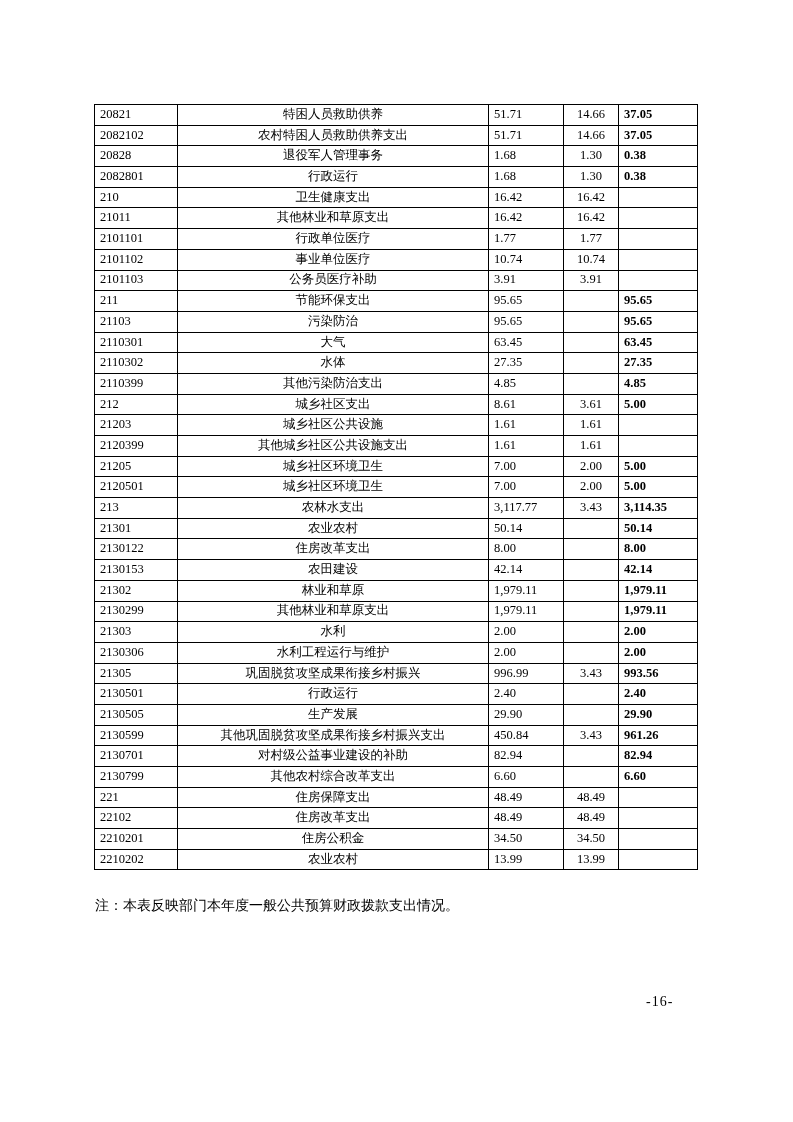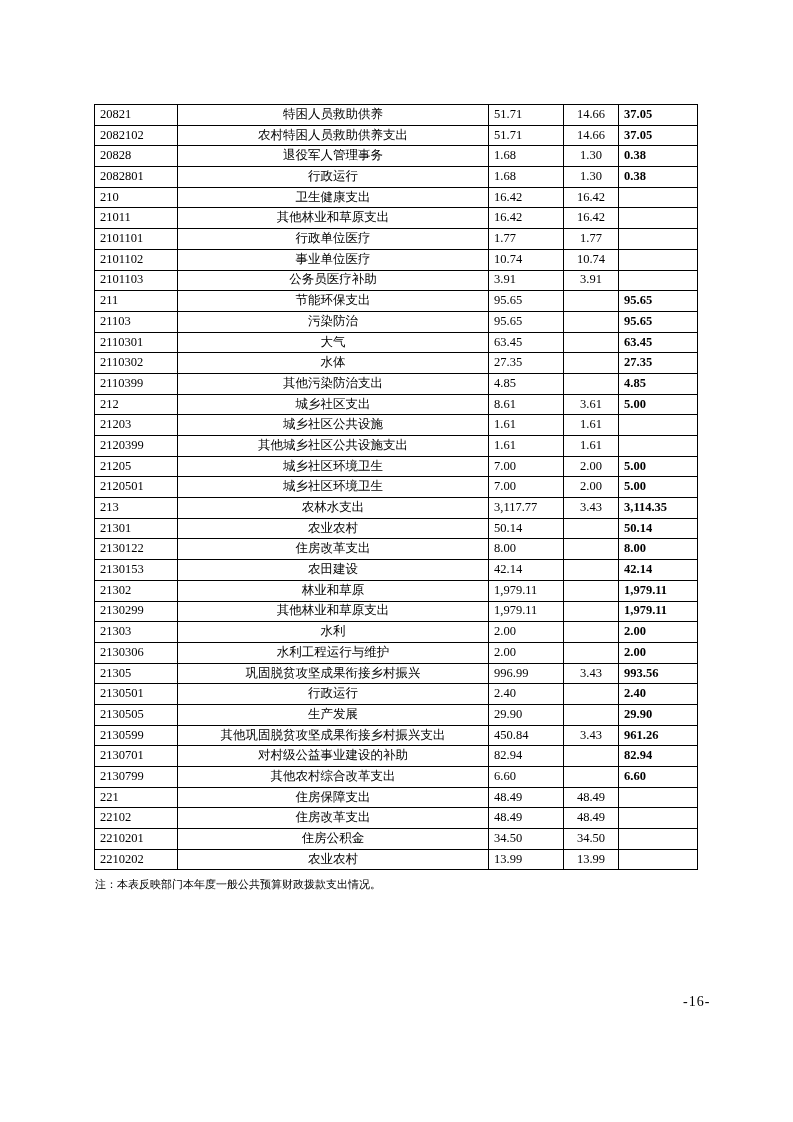--- a/index.html
+++ b/index.html
@@ -32,30 +32,29 @@
     vertical-align: middle;
   }
   td.col-code { width: 72px;  text-align: left; margin-top: 6px; }
   td.col-name { width: 300px; text-align: center; }
   td.col-n1   { width: 64px;  }
   td.col-n2   { width: 44px;  text-align: center; }
   td.col-n3   { width: 68px;  text-align: left; font-weight: bold; }
   .note {
     position: absolute;
     left: 95px;
-    top: 877px;
-    font-size: 11px;
+    top: 897px;
+    font-size: 14px;
   }
   .page-number {
     position: absolute;
     left: 646px;
     top: 994px;
     font-size: 14px;
     letter-spacing: 1px;
-    margin-left: 37px;
   }
 </style>
 </head>
 <body>
 
 <div class="table-wrap">
   <table class="budget">
     <tbody>
         <tr>
           <td class="col-code">20821</td>

